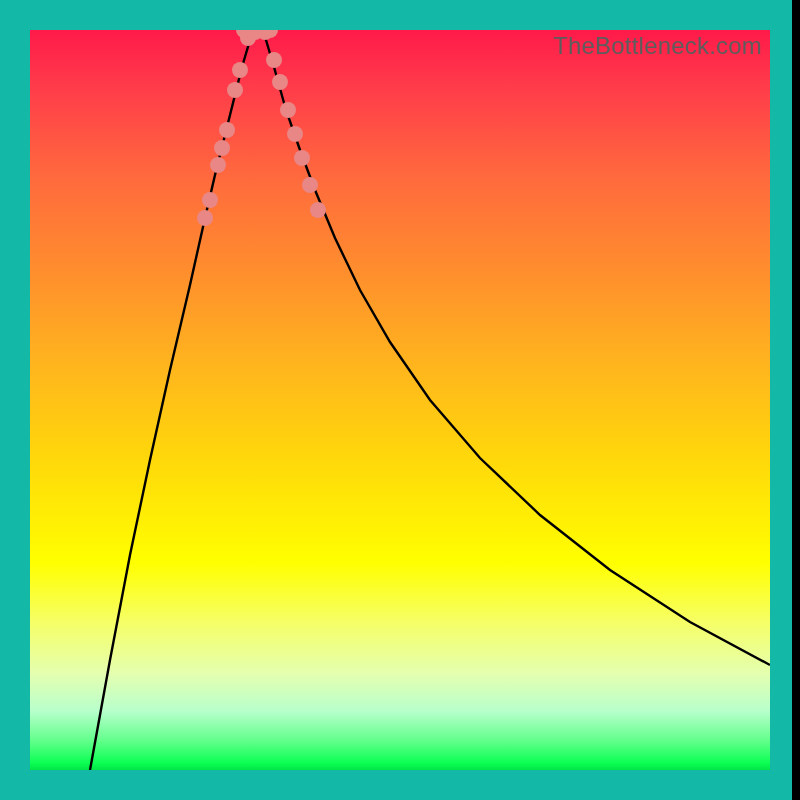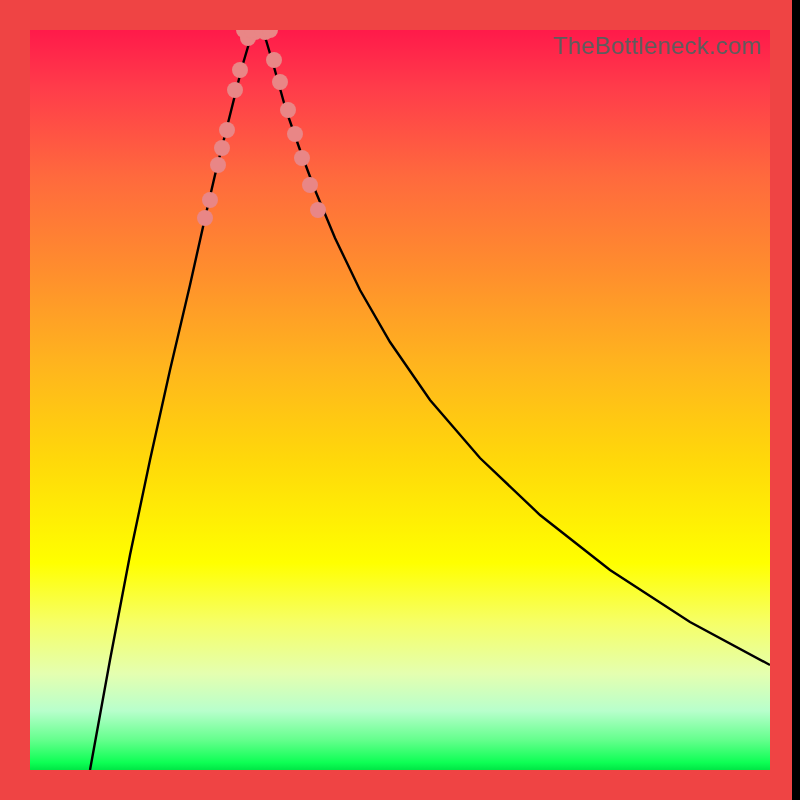--- a/index.html
+++ b/index.html
@@ -9,21 +9,21 @@
     height: 800px;
     overflow: hidden;
     background: #000;
     font-family: Arial, Helvetica, sans-serif;
   }
   .frame {
     position: absolute;
     top: 0; left: 0;
     width: 792px;
     height: 800px;
-    background: #ef4444;
+    background: #14b8a6;
   }
   .plot-area {
     position: absolute;
     top: 30px;
     left: 30px;
     width: 740px;
     height: 740px;
     background: linear-gradient(to bottom,
       #ff1a4a 0%,
       #ff3d4a 8%,

